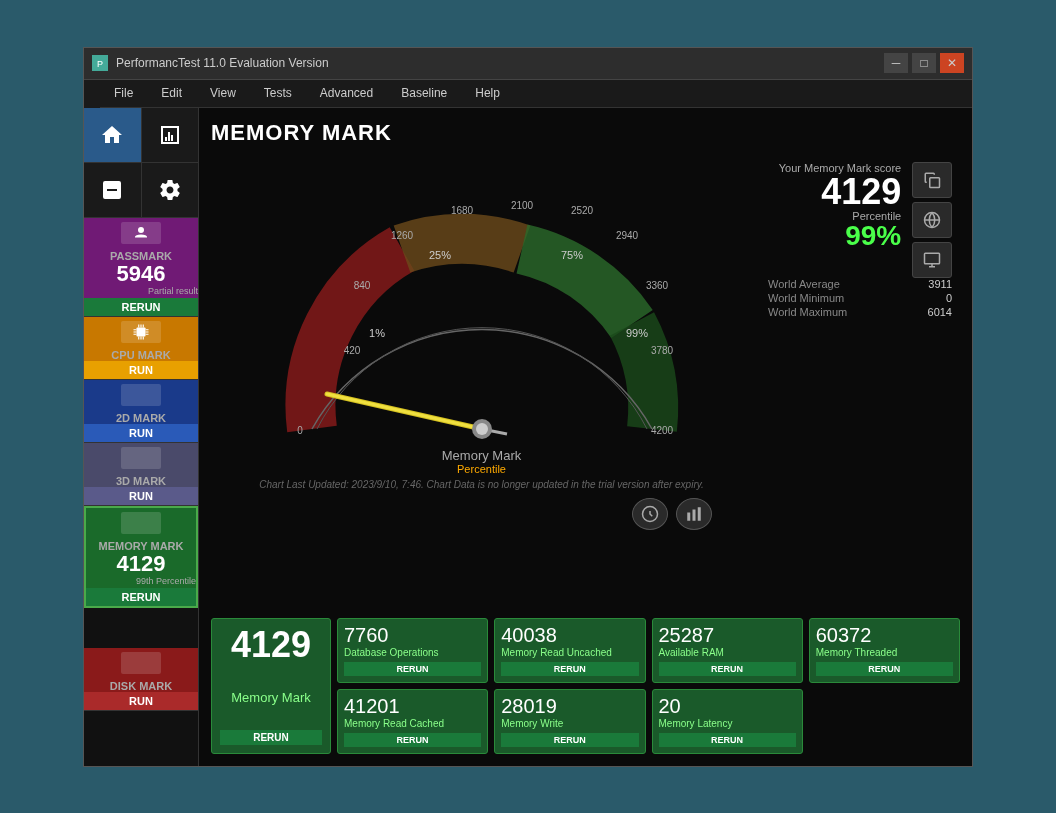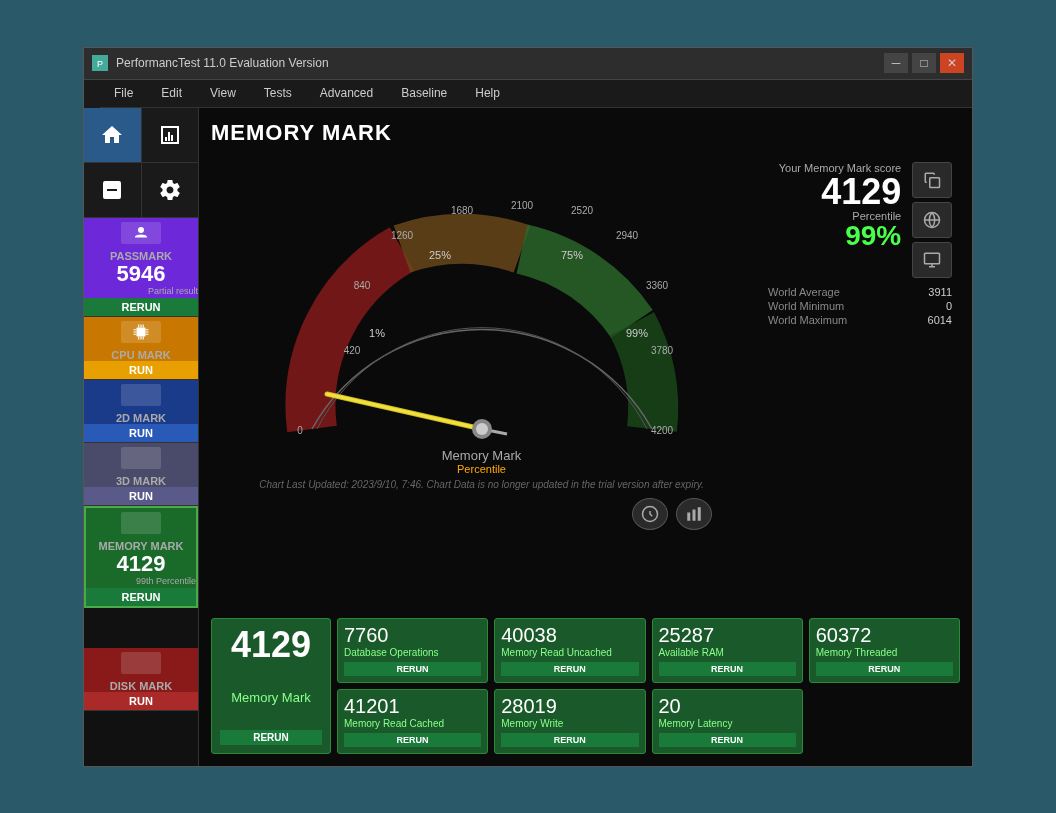--- a/index.html
+++ b/index.html
@@ -143,21 +143,21 @@
       border: none;
       width: 100%;
       padding: 3px 0;
       font-size: 11px;
       font-weight: bold;
       cursor: pointer;
       text-align: center;
     }
     .sidebar-run-btn.rerun { background: #1a7a3a; }
     .passmark-section {
-      background: #6d28d9;
+      background: #701a75;
     }
     .cpu-section {
       background: #c87800;
     }
     .mark-2d-section {
       background: #1a3a8a;
     }
     .mark-3d-section {
       background: #4a4a6a;
     }
@@ -259,21 +259,21 @@
       text-align: right;
     }
     .score-percentile-value {
       color: #4aff4a;
       font-size: 28px;
       font-weight: bold;
       text-align: right;
       line-height: 1;
     }
     .score-stats {
-      margin-top: 8px;
+      margin-top: 0;
       text-align: center;
     }
     .score-stat-row {
       display: flex;
       justify-content: space-between;
       align-items: center;
       margin-bottom: 2px;
     }
     .score-stat-label {
       color: #888;

